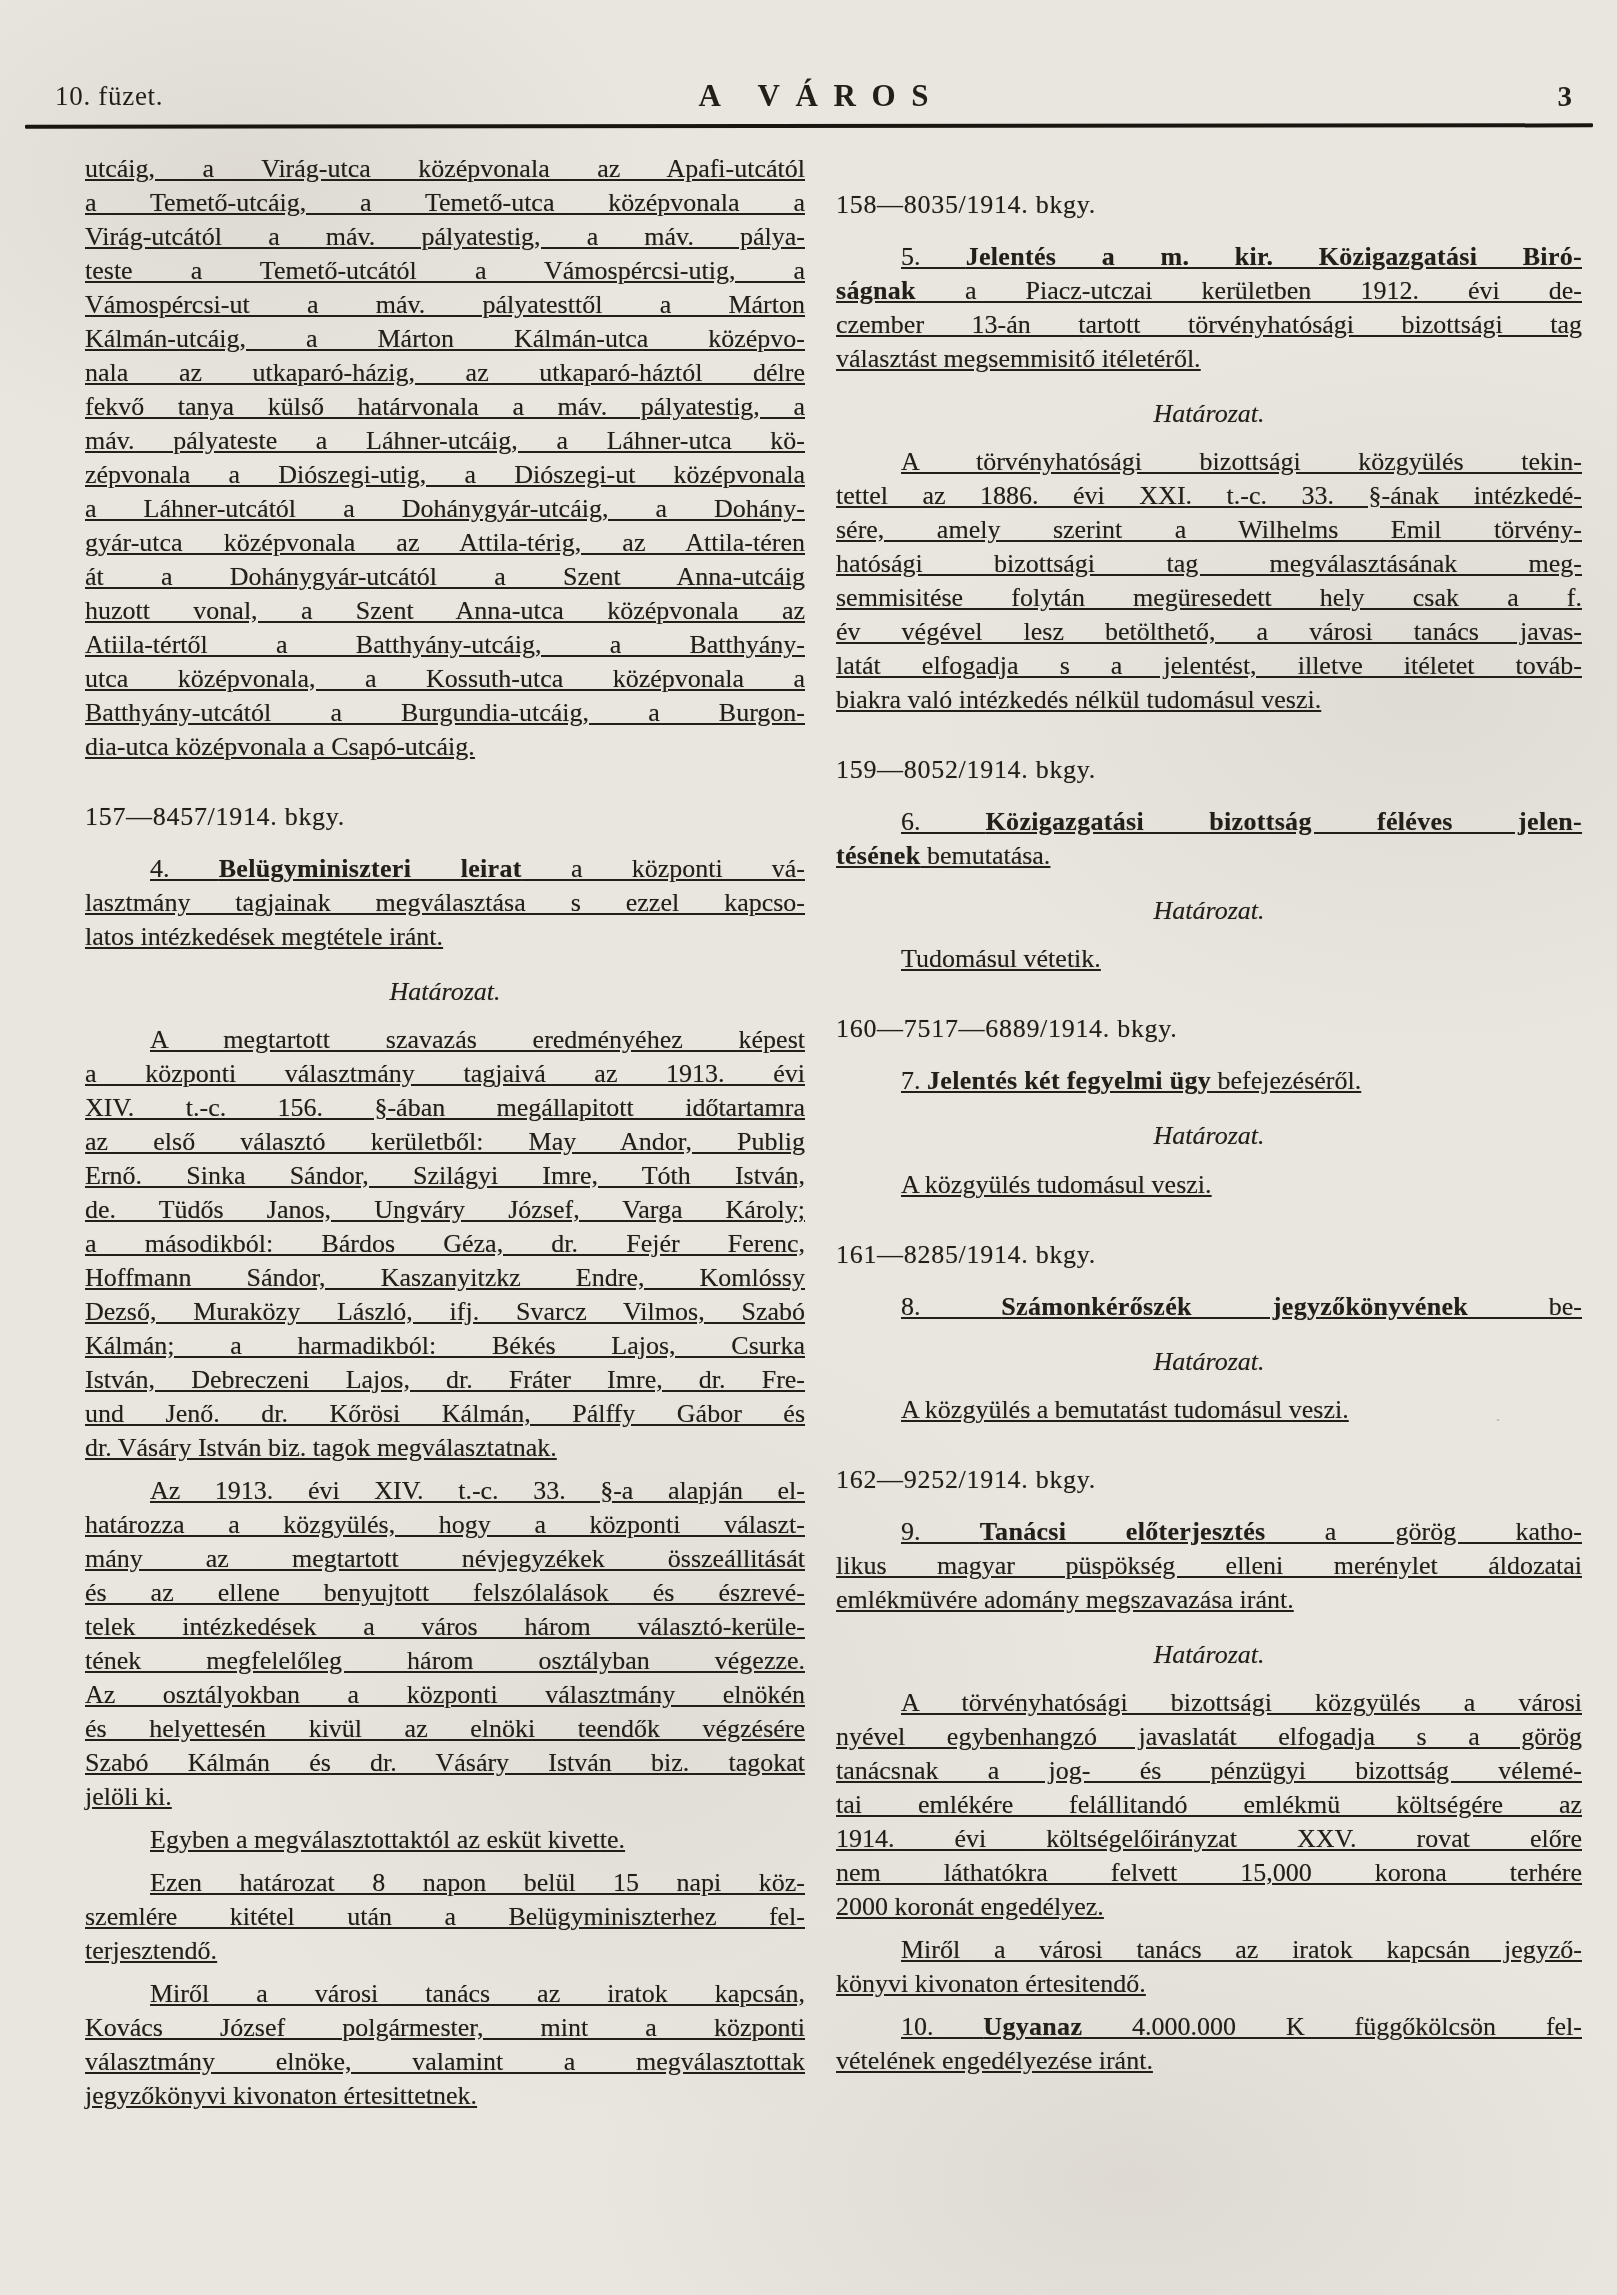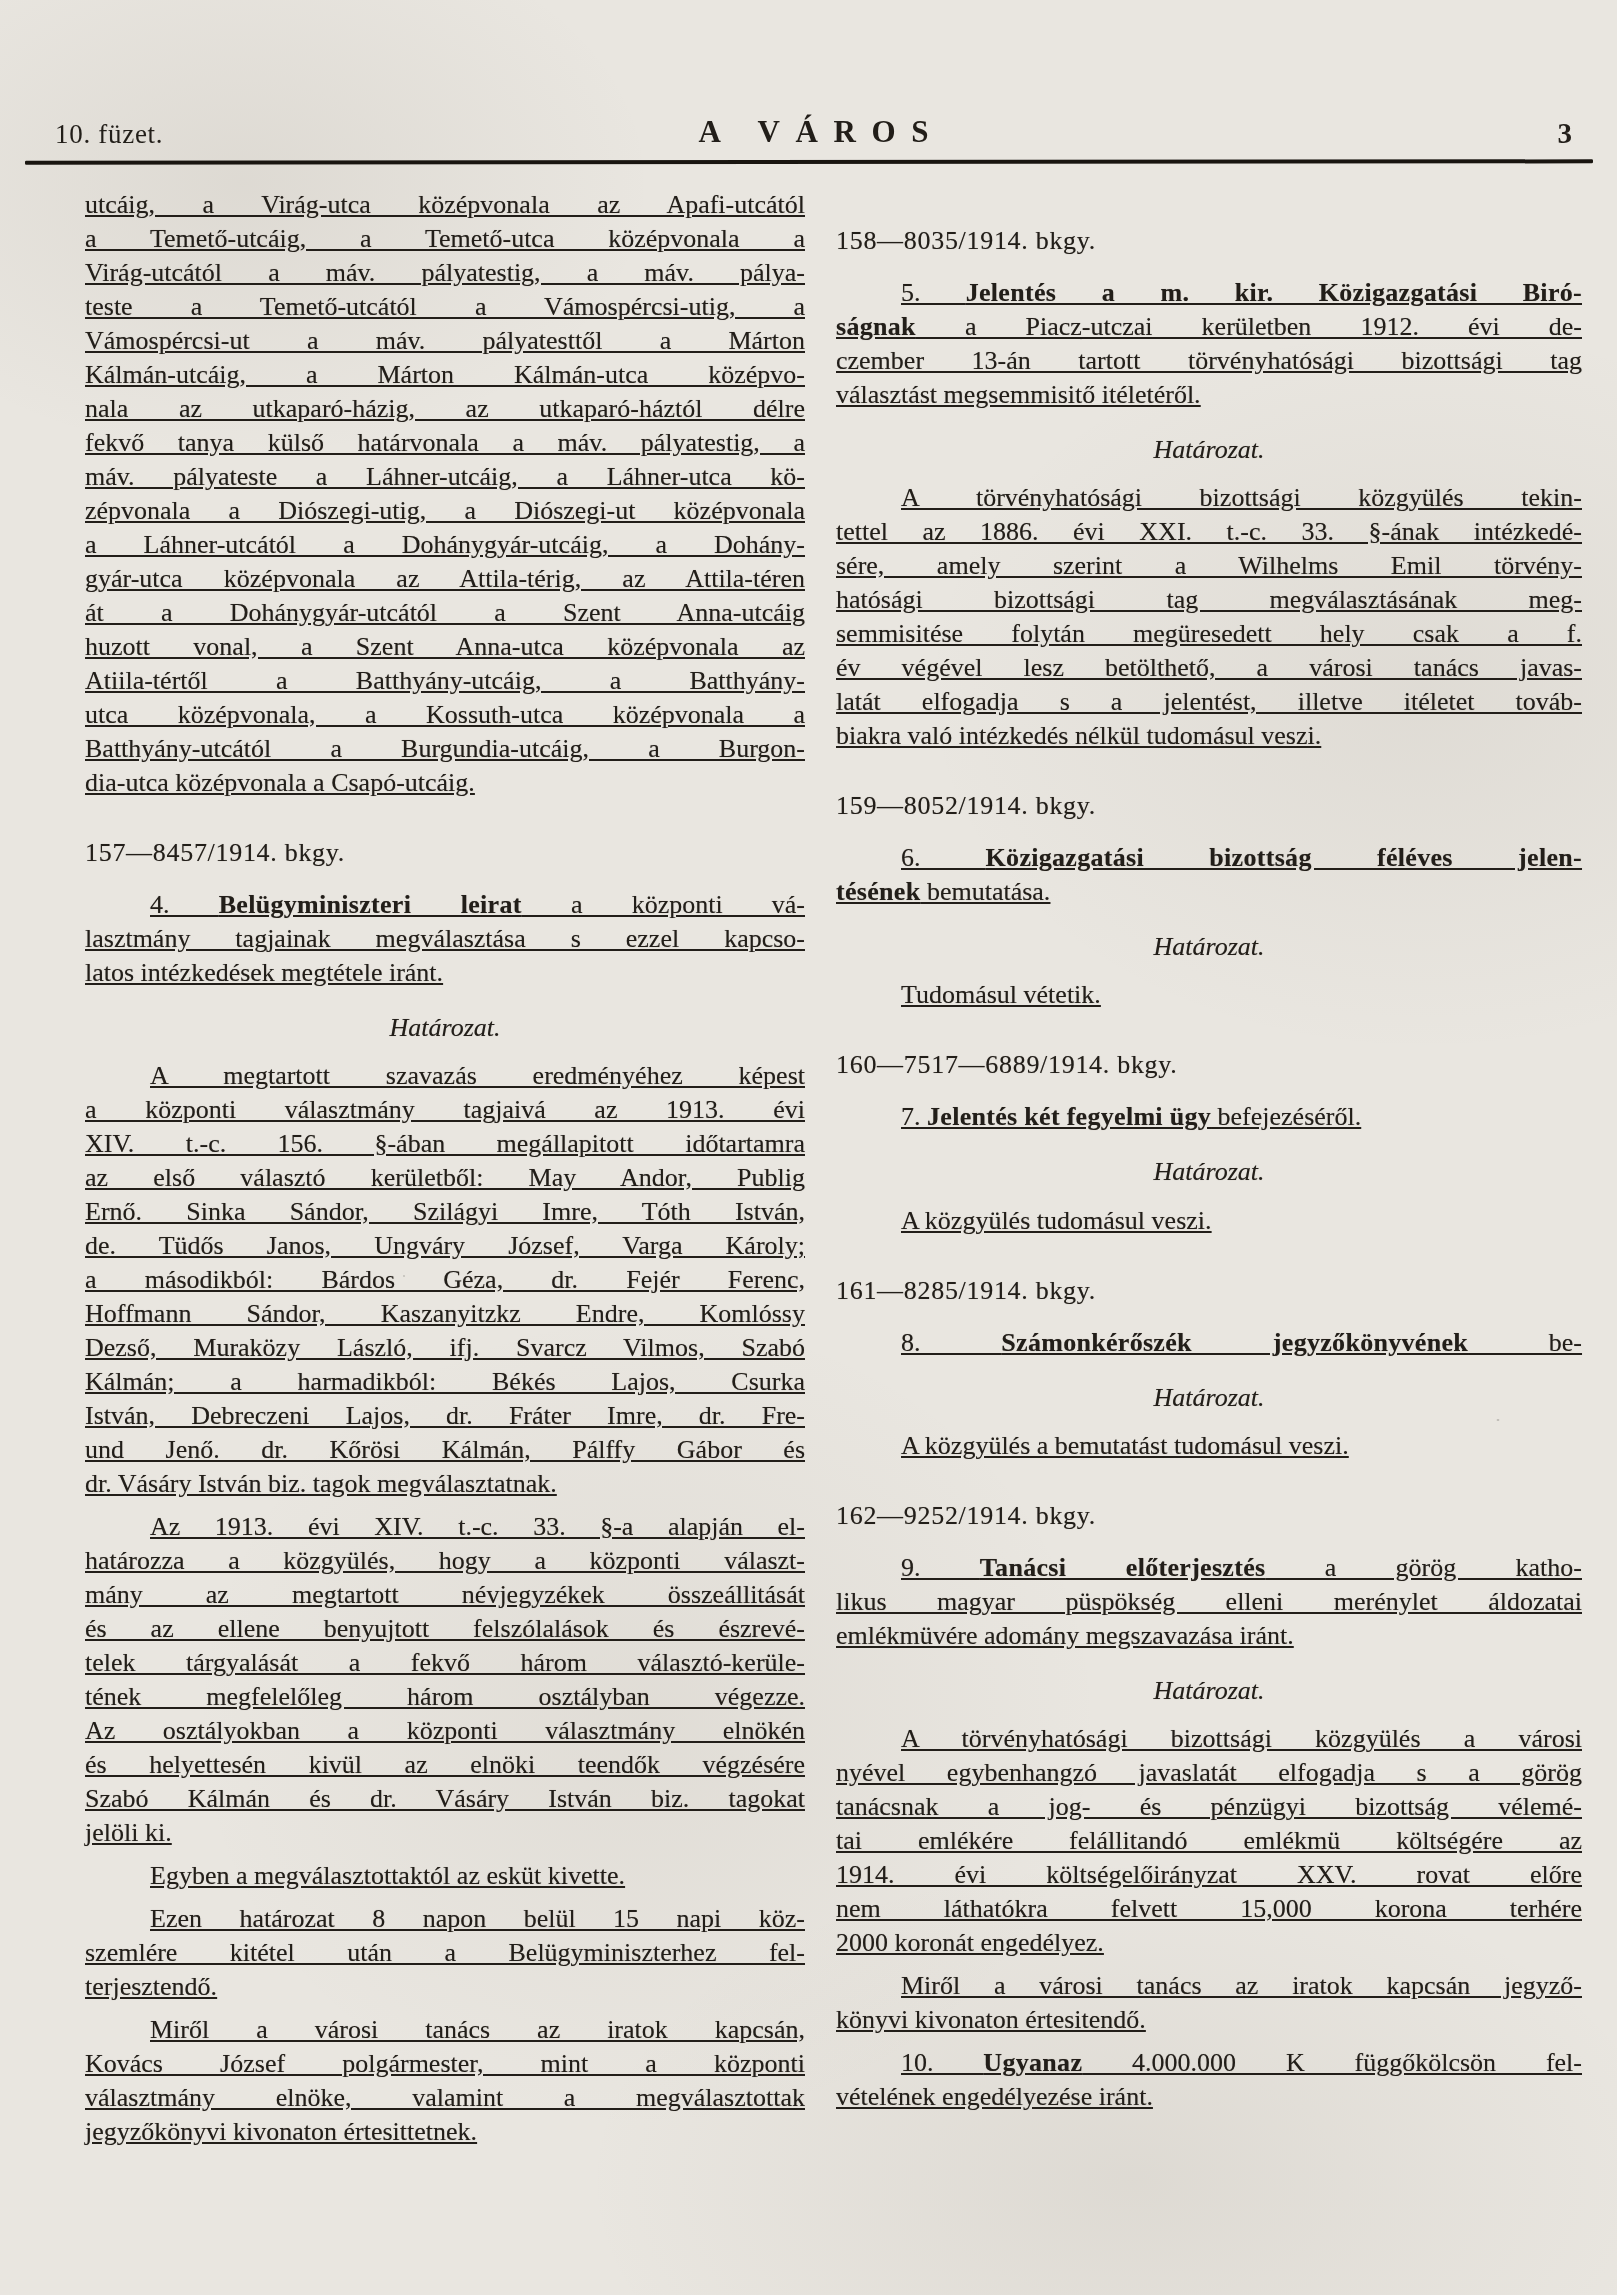--- a/index.html
+++ b/index.html
@@ -25,22 +25,22 @@
       radial-gradient(2.6px 2px at 1498px 1420px, rgba(30,25,20,.35), transparent 70%),
       radial-gradient(2px 2px at 404px 1276px, rgba(30,25,20,.30), transparent 70%),
       radial-gradient(1.3px 1.3px at 1081px 339px, rgba(30,25,20,.35), transparent 70%),
       radial-gradient(586px 391px at 15% 8%, rgba(120,110,95,.10), transparent 70%),
       radial-gradient(716px 521px at 88% 30%, rgba(120,110,95,.09), transparent 70%),
       radial-gradient(651px 586px at 40% 75%, rgba(120,110,95,.08), transparent 70%),
       radial-gradient(781px 456px at 70% 95%, rgba(120,110,95,.10), transparent 70%);
   }
   .page{position:relative;width:100%;height:100%;}
   .masthead{
-    display:flex;align-items:flex-end;
-    padding:114px 46px 0 55px;
+    display:flex;align-items:center;
+    padding:78px 46px 0 55px;
   }
   .issue{font-size:27px;letter-spacing:0.7px;width:274px;}
   .journal-title{
     flex:1;text-align:center;
     font-size:31px;font-weight:bold;letter-spacing:15.6px;
     text-indent:15.6px;
   }
   .page-number{width:274px;text-align:right;font-size:29px;font-weight:bold;}
   .head-rule{
     height:3.9px;background:#191510;
@@ -134,21 +134,21 @@
           <div class="line"><span>Kálmán; a harmadikból: Békés Lajos, Csurka</span></div>
           <div class="line"><span>István, Debreczeni Lajos, dr. Fráter Imre, dr. Fre-</span></div>
           <div class="line"><span>und Jenő. dr. Kőrösi Kálmán, Pálffy Gábor és</span></div>
           <div class="line last"><span>dr. Vásáry István biz. tagok megválasztatnak.</span></div>
         </div>
         <div class="block para indent">
           <div class="line first"><span>Az 1913. évi XIV. t.-c. 33. §-a alapján el-</span></div>
           <div class="line"><span>határozza a közgyülés, hogy a központi választ-</span></div>
           <div class="line"><span>mány az megtartott névjegyzékek összeállitását</span></div>
           <div class="line"><span>és az ellene benyujtott felszólalások és észrevé-</span></div>
-          <div class="line"><span>telek tárgyalását a fekvő három választó-kerüle-</span></div>
+          <div class="line"><span>telek intézkedések a város három választó-kerüle-</span></div>
           <div class="line"><span>tének megfelelőleg három osztályban végezze.</span></div>
           <div class="line"><span>Az osztályokban a központi választmány elnökén</span></div>
           <div class="line"><span>és helyettesén kivül az elnöki teendők végzésére</span></div>
           <div class="line"><span>Szabó Kálmán és dr. Vásáry István biz. tagokat</span></div>
           <div class="line last"><span>jelöli ki.</span></div>
         </div>
         <div class="block para indent">
           <div class="line first last"><span>Egyben a megválasztottaktól az esküt kivette.</span></div>
         </div>
         <div class="block para indent">

